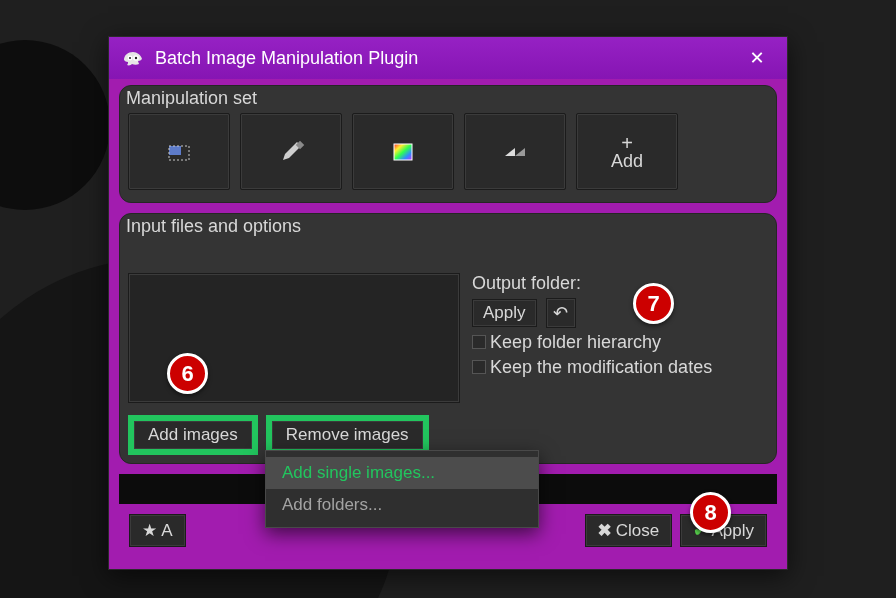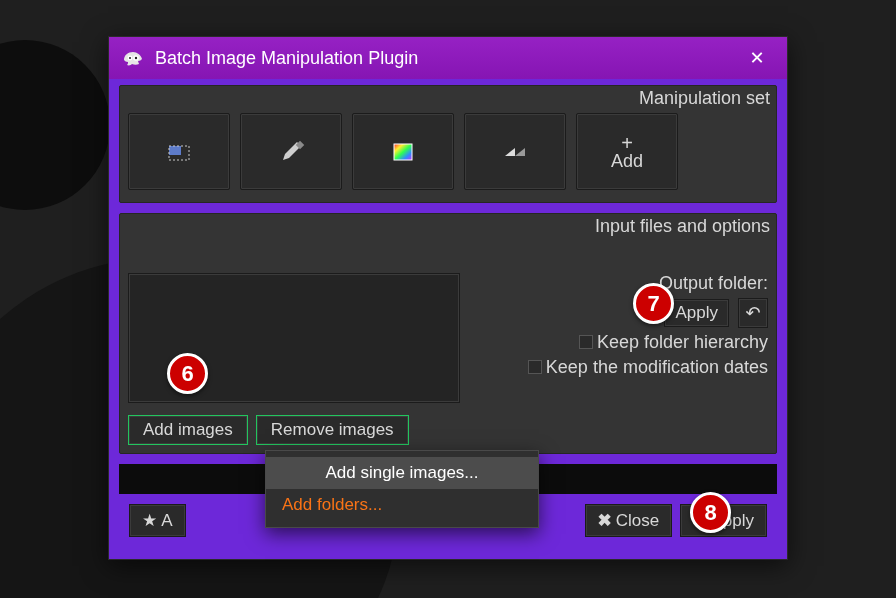--- a/index.html
+++ b/index.html
@@ -1,62 +1,62 @@
 <!DOCTYPE html>
 <html><head>
 <meta charset="utf-8">
 <style>
   html,body{margin:0;padding:0;width:896px;height:598px;overflow:hidden;font-family:"Segoe UI",Arial,sans-serif;background:#1f1f1f;}
   
   .bg{position:absolute;inset:0;background:#1f1f1f;}
   .bg::before{content:"";position:absolute;left:-80px;bottom:-140px;width:480px;height:480px;border-radius:50%;background:#151515;}
   .bg .ring{position:absolute;left:-60px;top:40px;width:170px;height:170px;border-radius:50%;background:#0d0d0d;}
 
-  .dialog{position:absolute;left:108px;top:36px;width:678px;box-shadow:0 6px 24px rgba(0,0,0,.6);background:#6d28d9;border:1px solid #2a2a2a;}
+  .dialog{position:absolute;left:108px;top:36px;width:678px;box-shadow:0 6px 24px rgba(0,0,0,.6);background:#a21caf;border:1px solid #2a2a2a;}
   .titlebar{height:42px;background:#8e1bb8;background:linear-gradient(#9621c4,#8615b3);display:flex;align-items:center;padding:0 12px;color:#fff;font-size:18px;}
   .titlebar .wilber{width:24px;height:24px;margin-right:10px;position:relative;}
   .titlebar .wilber svg{display:block;}
   .titlebar .title{flex:1;}
   .titlebar .closex{width:36px;height:36px;display:flex;align-items:center;justify-content:center;font-size:18px;color:#fff;}
 
   .body{padding:6px 10px 10px 10px;color:#d8d8d8;}
 
-  .groupbox{border:1px solid #262626;border-radius:2px;margin-bottom:10px;background:#343434;text-align:right;}
+  .groupbox{border:1px solid #262626;border-radius:12px;margin-bottom:10px;background:#343434;}
   .grouplabel{font-size:18px;color:#d8d8d8;padding:2px 6px 4px 6px;}
   .manip-row{display:flex;gap:10px;padding:0 8px 12px 8px;}
   .tile{width:100px;height:75px;background:#2a2a2a;border:1px solid #1b1b1b;border-radius:2px;display:flex;align-items:center;justify-content:center;box-shadow:inset 0 0 0 1px #3b3b3b;}
   .tile.add{flex-direction:column;color:#d8d8d8;font-size:18px;line-height:1.05;}
   .tile.add .plus{font-size:20px;margin-bottom:-2px;}
 
   
   .ic{width:32px;height:28px;}
 
   .io{display:flex;gap:12px;padding:0 8px 8px 8px;margin-top:32px;}
   .filelist{width:330px;height:128px;background:#242424;border:1px solid #1b1b1b;box-shadow:inset 0 0 0 1px #3b3b3b;}
   .optcol{flex:1;font-size:18px;color:#d8d8d8;}
   .optcol .row{margin-bottom:4px;}
   .folderbtn{display:inline-flex;align-items:center;background:#2a2a2a;border:1px solid #1b1b1b;box-shadow:inset 0 0 0 1px #3b3b3b;padding:3px 10px;color:#d8d8d8;font-size:17px;margin-right:4px;}
   .iconbtn{display:inline-flex;align-items:center;justify-content:center;width:28px;height:28px;background:#2a2a2a;border:1px solid #1b1b1b;box-shadow:inset 0 0 0 1px #3b3b3b;color:#d8d8d8;vertical-align:middle;}
   .chk{display:inline-block;width:12px;height:12px;border:1px solid #555;background:#2a2a2a;margin-right:4px;vertical-align:-1px;}
 
   .btnrow{display:flex;gap:8px;padding:4px 8px 8px 8px;}
-  .btn{background:#2a2a2a;border:1px solid #22c55e;box-shadow:inset 0 0 0 1px #3b3b3b;color:#d8d8d8;padding:4px 14px;font-size:17px;}
+  .btn{background:#2a2a2a;border:6px solid #22c55e;box-shadow:inset 0 0 0 1px #3b3b3b;color:#d8d8d8;padding:4px 14px;font-size:17px;}
 
   .blackbar{height:30px;background:#0c0c0c;margin:0 0 10px 0;}
 
   .footer{display:flex;align-items:center;padding:0 10px 12px 10px;gap:8px;}
   .footer .spacer{flex:1;}
   .fbtn{background:#2a2a2a;border:1px solid #1b1b1b;box-shadow:inset 0 0 0 1px #3b3b3b;color:#d8d8d8;padding:5px 12px;font-size:17px;display:inline-flex;align-items:center;gap:4px;}
   .fbtn .x{font-weight:bold;}
   .fbtn .chkmark{color:#57d14c;font-weight:bold;}
 
   
   .menu{position:absolute;left:265px;top:450px;width:272px;background:#2f2f2f;border:1px solid #494949;box-shadow:0 6px 18px rgba(0,0,0,.6);padding:6px 0;}
-  .menu .mi{padding:6px 16px;font-size:17px;color:#f97316;}
-  .menu .mi.sel{background:#4c4c4c;color:#ffffff;text-align:center;}
+  .menu .mi{padding:6px 16px;font-size:17px;color:#a3a3a3;}
+  .menu .mi.sel{background:#4c4c4c;color:#22c55e;}
 
   
   .badge{position:absolute;width:35px;height:35px;border-radius:50%;background:#cc0000;border:3px solid #fff;color:#fff;font-weight:700;font-size:22px;display:flex;align-items:center;justify-content:center;box-shadow:0 2px 4px rgba(0,0,0,.5);font-family:Arial,sans-serif;}
 </style>
 </head>
 <body>
 
 <div class="bg">
     <div class="ring"></div>
   </div>

